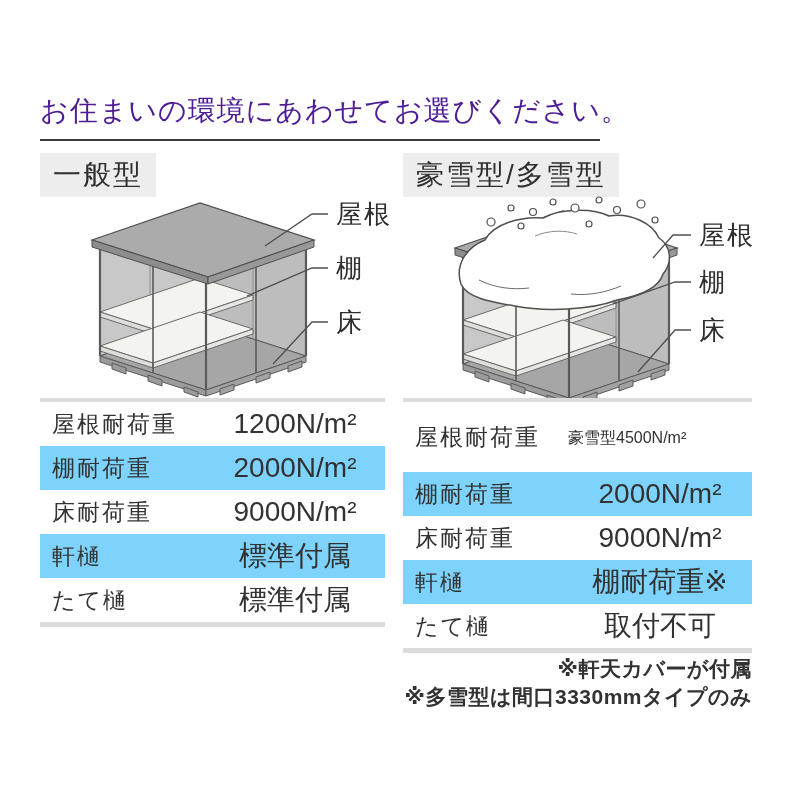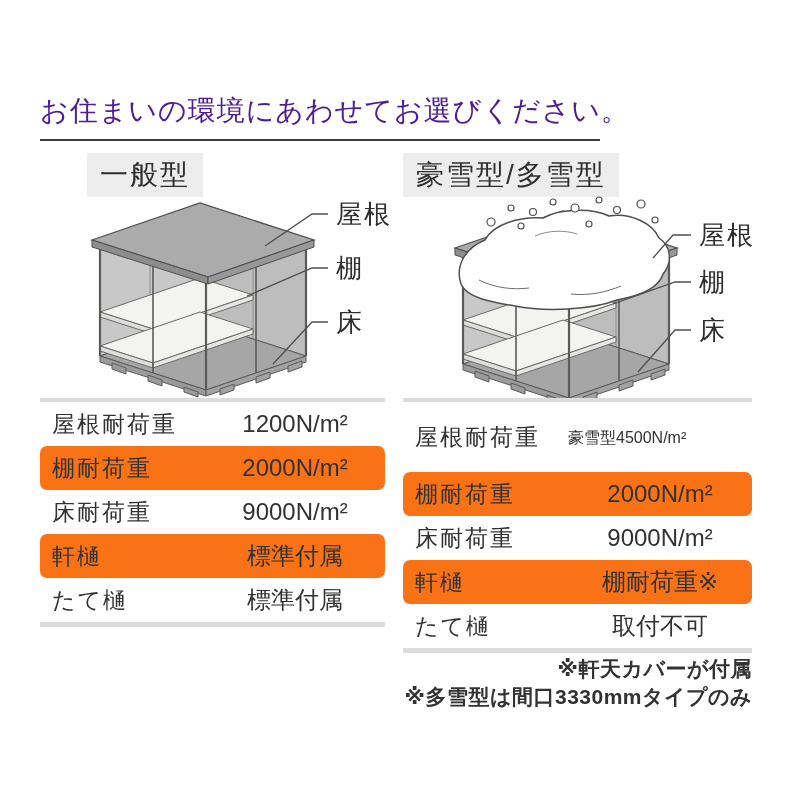--- a/index.html
+++ b/index.html
@@ -16,41 +16,41 @@
   }
   .title-underline{
     left:40px;top:139px;width:560px;height:2px;background:#3a3a3a;
   }
   
   .sec-header{
     top:153px;height:44px;display:flex;align-items:center;
     background:#ededed;color:#2f2f2f;font-size:28px;letter-spacing:2px;
     padding:0 13px;box-sizing:border-box;white-space:nowrap;
   }
-  .sec-header.general{left:40px;margin-left:47px;}
+  .sec-header.general{left:40px;}
   .sec-header.snow{left:403px;}
   
   .illus{overflow:visible;}
   .illus text{font-size:26px;fill:#2f2f2f;letter-spacing:2px;}
   .illus .leader{fill:none;stroke:#4f4f4f;stroke-width:1.3px;}
   
   .spec-table{
     border-top:4px solid #dcdcdc;border-bottom:5px solid #dcdcdc;
     box-sizing:border-box;
   }
   .spec-table.general{left:40px;top:398px;width:345px;}
   .spec-table.snow{left:403px;top:398px;width:349px;}
   .spec-row{display:flex;align-items:center;height:44px;background:#ffffff;}
-  .spec-row.alt{background:#f97316;border-radius:7px;}
+  .spec-row.alt{background:#7dd3fc;}
   .spec-row.tall{height:70px;}
   .spec-label{
     width:165px;padding-left:12px;box-sizing:border-box;
     font-size:23px;letter-spacing:2px;white-space:nowrap;
   }
-  .spec-value{flex:1;text-align:center;font-size:24px;white-space:nowrap;}
+  .spec-value{flex:1;text-align:center;font-size:28px;white-space:nowrap;}
   .spec-value.lines{text-align:left;line-height:29px;font-size:16px;}
   
   .footnotes{
     left:403px;top:655px;width:349px;text-align:right;
     font-size:21px;line-height:28px;letter-spacing:0.5px;color:#323232;
     white-space:nowrap;
     font-weight:bold;
   }
 </style>
 </head>

